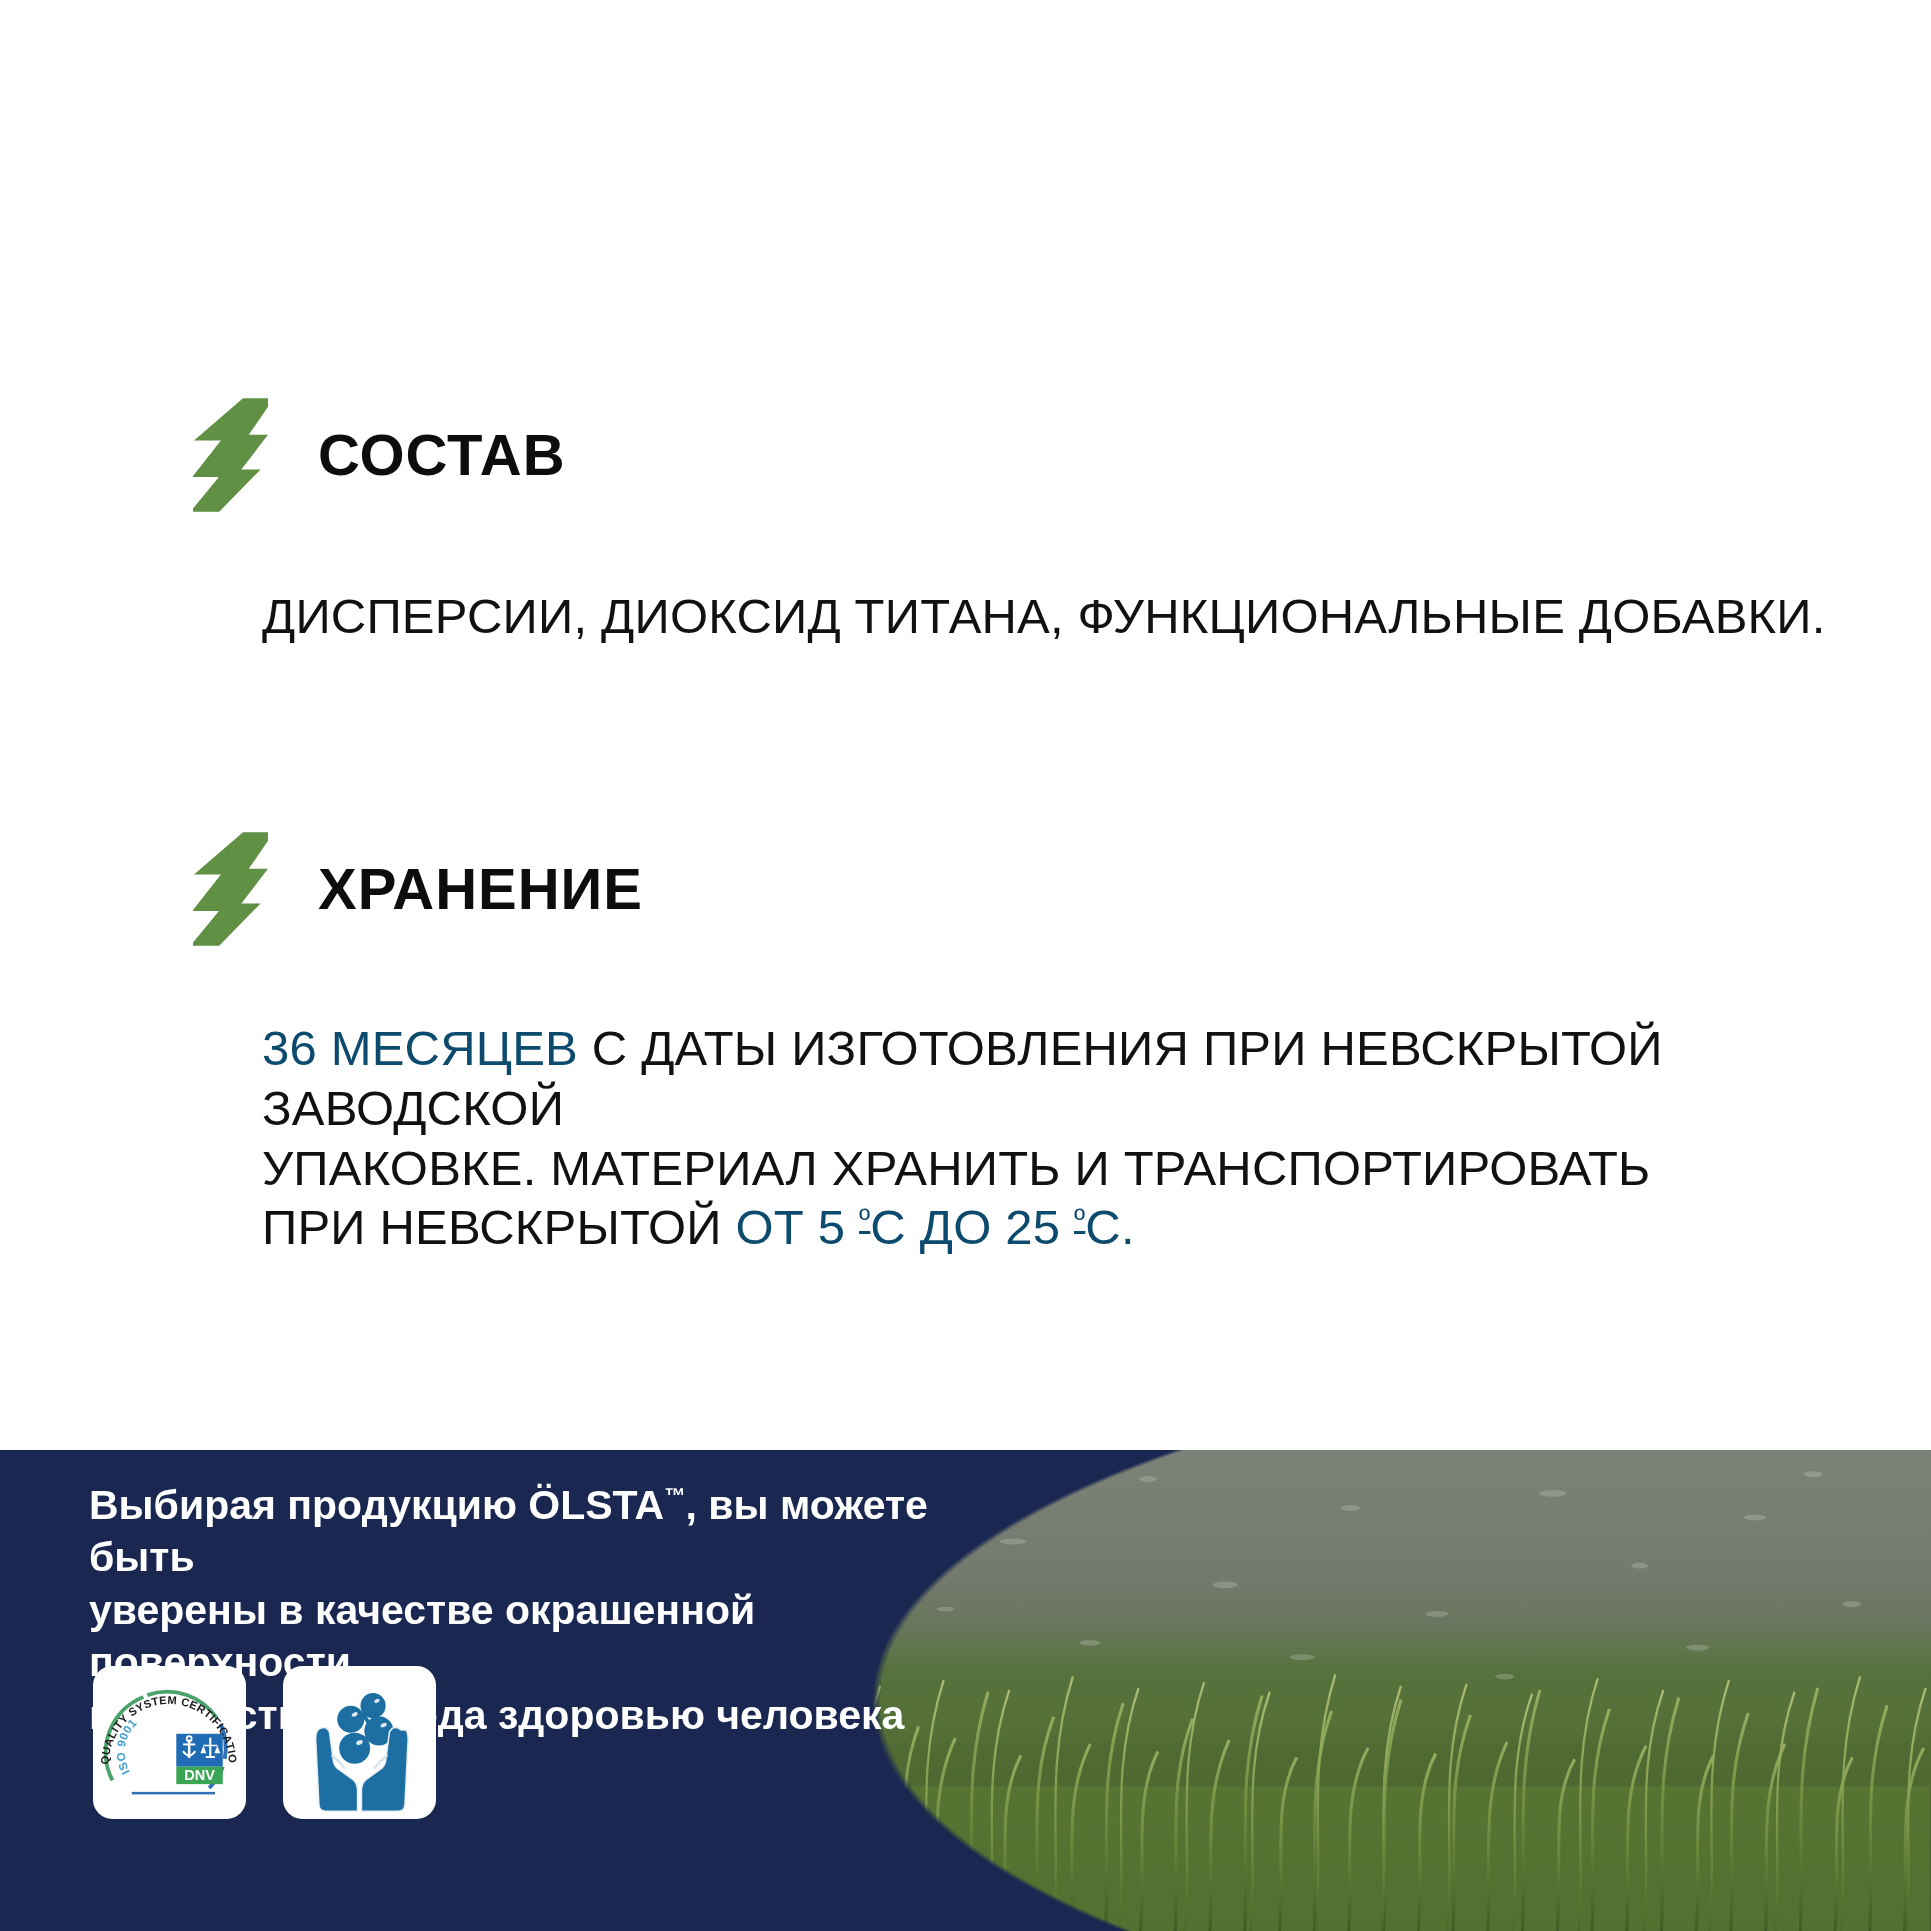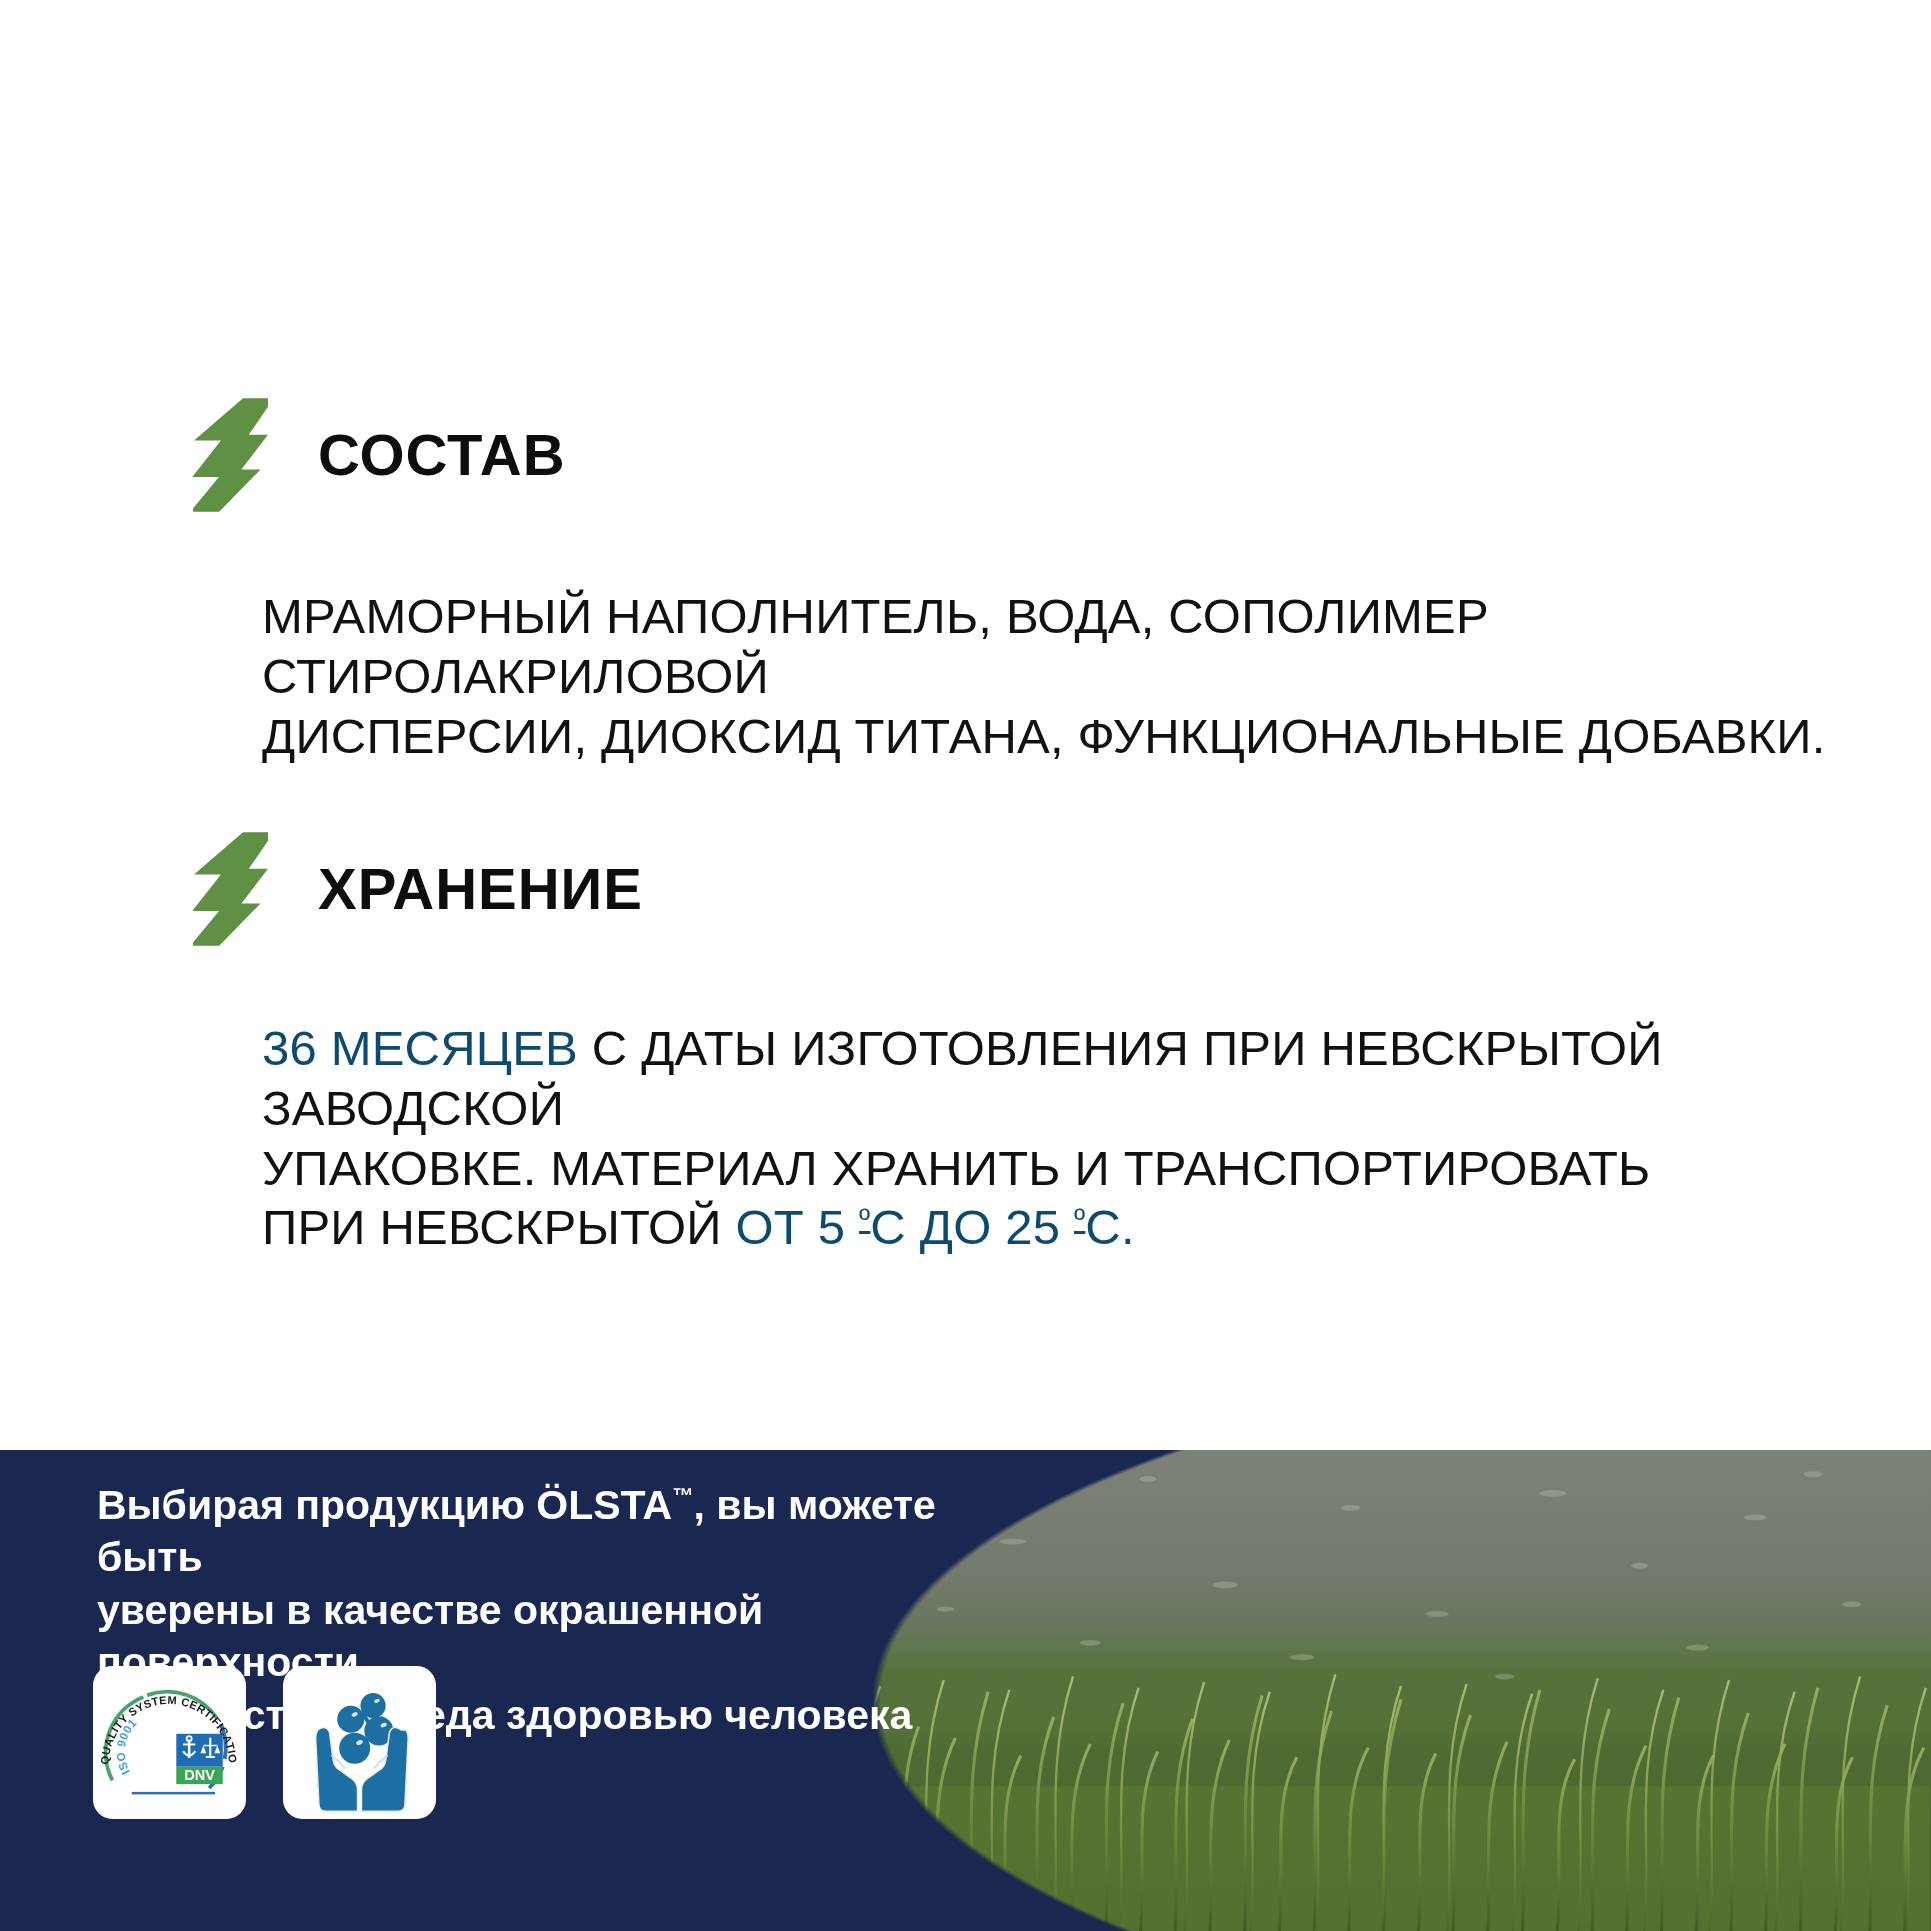--- a/index.html
+++ b/index.html
@@ -183,21 +183,20 @@
 
 
   <div class="section" style="top:398px;">
     <div class="section-head">
       <svg class="bolt-icon" viewBox="0 0 78 118" aria-hidden="true">
         <path d="M46 0 H78 L58 38 H78 L56 74 H76 L40 118 L10 118 L34 82 H6 L30 44 H2 Z" fill="#5f9044" transform="skewX(-9) translate(6,0)"></path>
       </svg>
       <div class="section-title">СОСТАВ</div>
     </div>
     <div class="section-body" style="margin-top:75px;">
-      <div>МРАМОРНЫЙ НАПОЛНИТЕЛЬ, ВОДА, СОПОЛИМЕР СТИРОЛАКРИЛОВОЙ</div>
       <div>ДИСПЕРСИИ, ДИОКСИД ТИТАНА, ФУНКЦИОНАЛЬНЫЕ ДОБАВКИ.</div>
     </div>
   </div>
 
   <div class="section" style="top:832px;">
     <div class="section-head">
       <svg class="bolt-icon" viewBox="0 0 78 118" aria-hidden="true">
         <path d="M46 0 H78 L58 38 H78 L56 74 H76 L40 118 L10 118 L34 82 H6 L30 44 H2 Z" fill="#5f9044" transform="skewX(-9) translate(6,0)"></path>
       </svg>
       <div class="section-title">ХРАНЕНИЕ</div>
@@ -297,21 +296,21 @@
           <path d="M836 340 C844 252 826 170 856 78"></path>
             <path d="M904 340 C912 258 894 176 924 90"></path>
           <path d="M972 340 C980 254 962 172 992 80"></path>
             <path d="M1040 340 C1048 260 1030 178 1060 92"></path>
           <path d="M1108 340 C1116 252 1098 170 1128 76"></path>
             <path d="M1176 340 C1184 258 1166 176 1196 88"></path>
         </g>
       </svg>
     </div>
 
-    <div class="banner-text" style="left:8px;top:0;position:absolute;margin-left:89px;margin-top:29px;">
+    <div class="banner-text" style="left:0;top:0;position:absolute;margin-left:89px;margin-top:29px;">
       <div><span>Выбирая продукцию ÖLSTA</span><span class="tm">™</span><span>, вы можете быть</span></div>
       <div>уверены в качестве окрашенной поверхности</div>
       <div>и отсутствии вреда здоровью человека</div>
     </div>
 
     <div class="badges" style="left:93px;top:216px;position:absolute;">
 
       <div class="badge">
         <svg viewBox="0 0 158 158" width="153" height="153">
           <defs>

